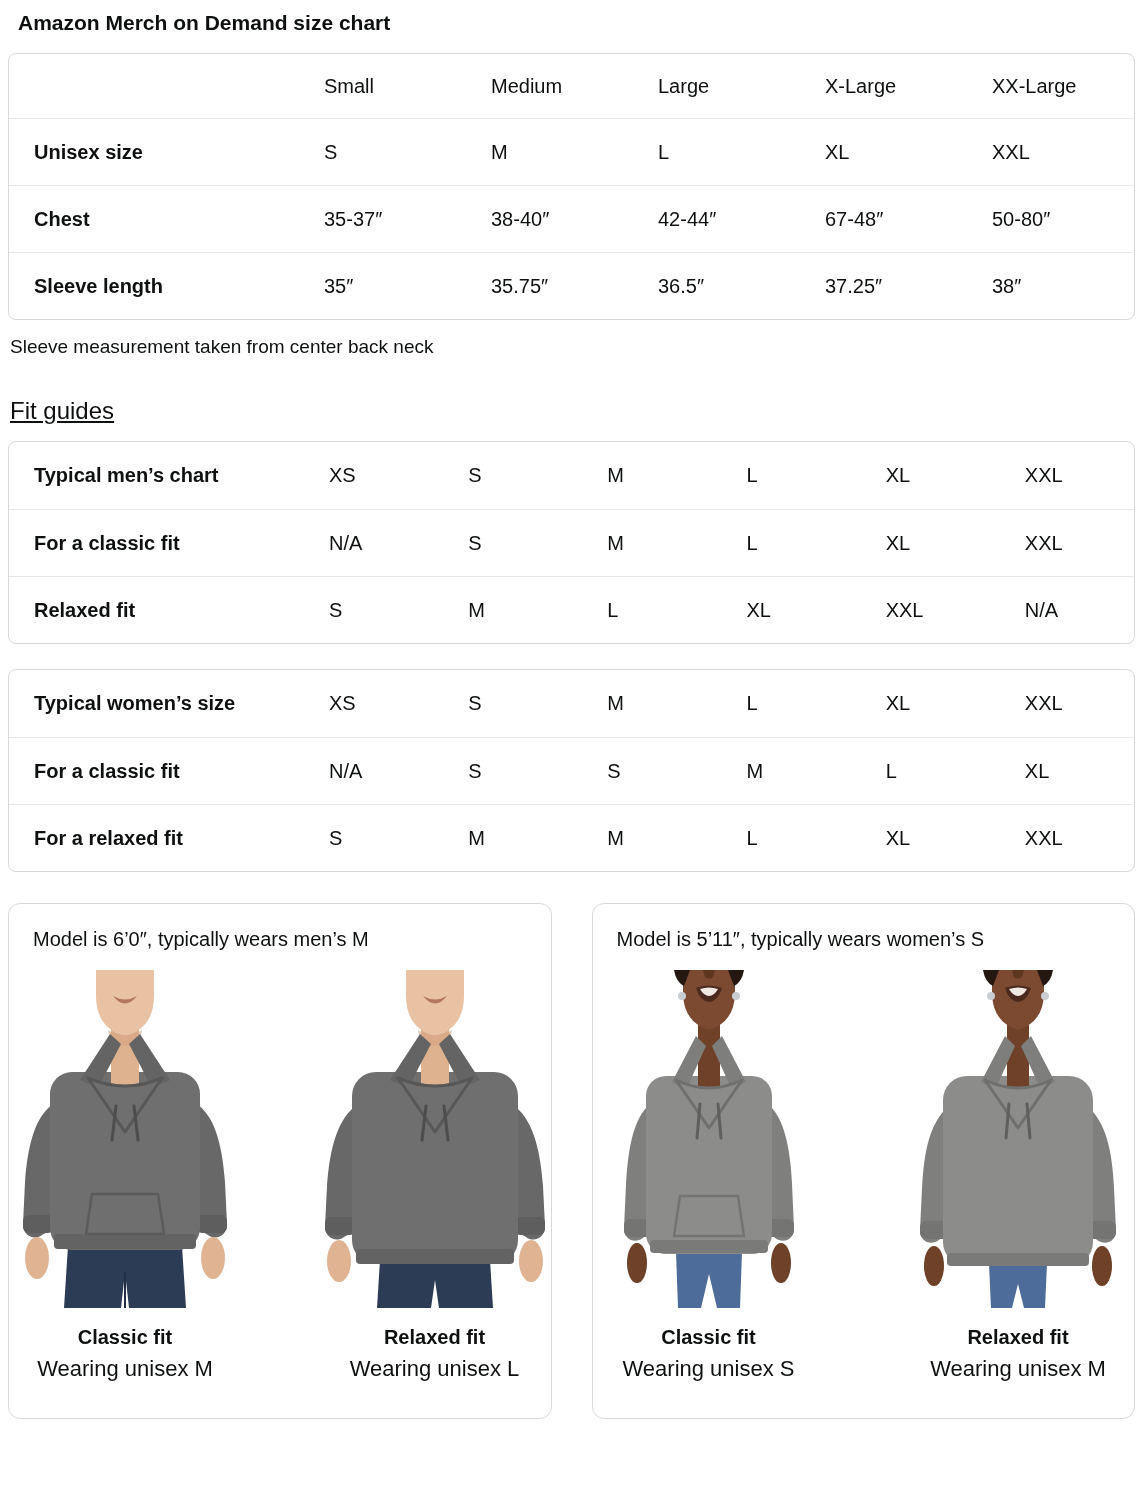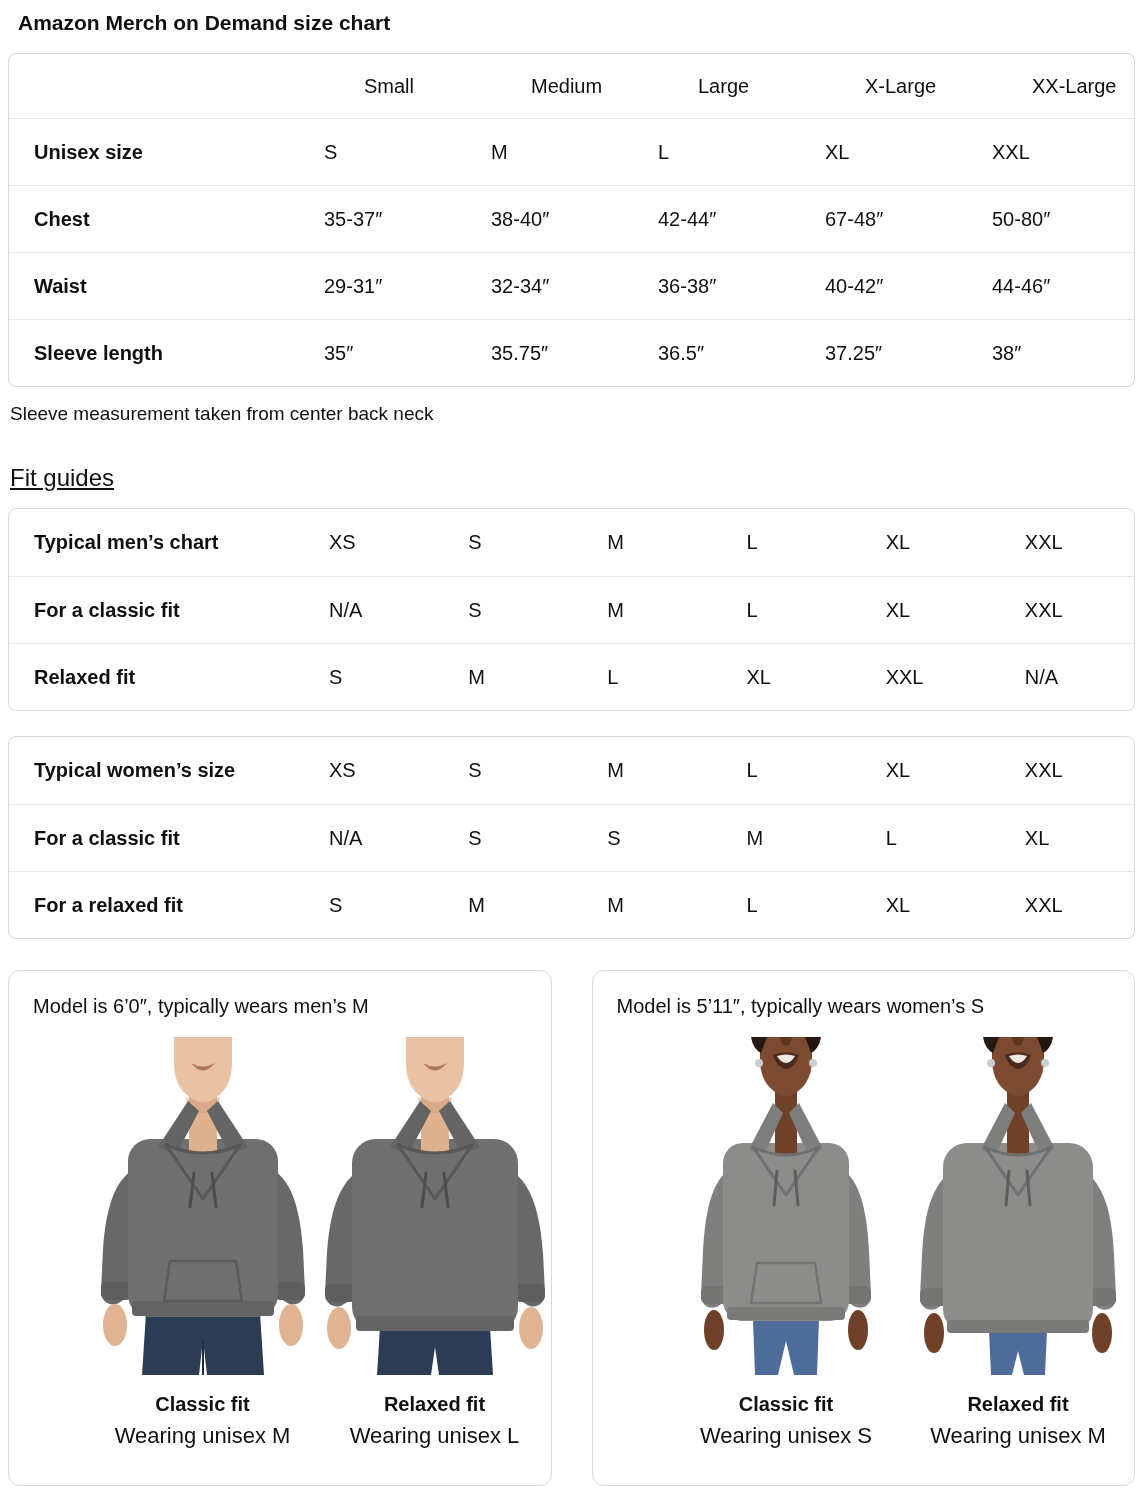--- a/index.html
+++ b/index.html
@@ -28,21 +28,21 @@
   }
   .trow {
     display: grid;
     grid-template-columns: 290px repeat(5, 1fr);
     align-items: center;
     height: 67px;
     border-top: 1px solid #e7e7e7;
     font-size: 20px;
   }
   .trow:first-child { border-top: none; }
-  .trow.header { height: 64px; gap: 40px; }
+  .trow.header { height: 64px; }
   .cell { padding-left: 25px; white-space: nowrap; }
   .cell.label { font-weight: 700; }
   .tbl.fit .trow { grid-template-columns: 290px repeat(6, 1fr); }
   .tbl.fit .cell { padding-left: 30px; }
   .tbl.fit .cell.label { padding-left: 25px; }
 
   .note {
     font-size: 19px; line-height: 24px;
     margin: 15px 0 0 2px;
   }
@@ -58,21 +58,21 @@
   .panel {
     flex: 1;
     border: 1px solid #d5d9d9;
     border-radius: 12px;
     height: 516px;
     padding-top: 22px;
     background: #fff;
     overflow: hidden;
   }
   .panel-heading { font-size: 20px; line-height: 26px; margin: 0 0 0 24px; }
-  .figures { display: flex; justify-content: flex-end; margin-top: 18px; }
+  .figures { display: flex; justify-content: space-between; margin-top: 18px; }
   figure { margin: 0; width: 232px; text-align: center; }
   svg.photo { width: 232px; height: 342px; display: block; background: #fff; }
   .fit-label { font-weight: 700; font-size: 20px; margin-top: 14px; }
   .wearing { font-size: 22px; margin-top: 7px; }
 </style>
 </head>
 <body>
 
 <div class="page">
 
@@ -95,28 +95,20 @@
       <div class="cell">XL</div>
       <div class="cell">XXL</div>
     </div>
     <div class="trow">
       <div class="cell label">Chest</div>
       <div class="cell">35-37″</div>
       <div class="cell">38-40″</div>
       <div class="cell">42-44″</div>
       <div class="cell">67-48″</div>
       <div class="cell">50-80″</div>
-    </div>
-    <div class="trow">
-      <div class="cell label">Waist</div>
-      <div class="cell">29-31″</div>
-      <div class="cell">32-34″</div>
-      <div class="cell">36-38″</div>
-      <div class="cell">40-42″</div>
-      <div class="cell">44-46″</div>
     </div>
     <div class="trow">
       <div class="cell label">Sleeve length</div>
       <div class="cell">35″</div>
       <div class="cell">35.75″</div>
       <div class="cell">36.5″</div>
       <div class="cell">37.25″</div>
       <div class="cell">38″</div>
     </div>
   </section>

